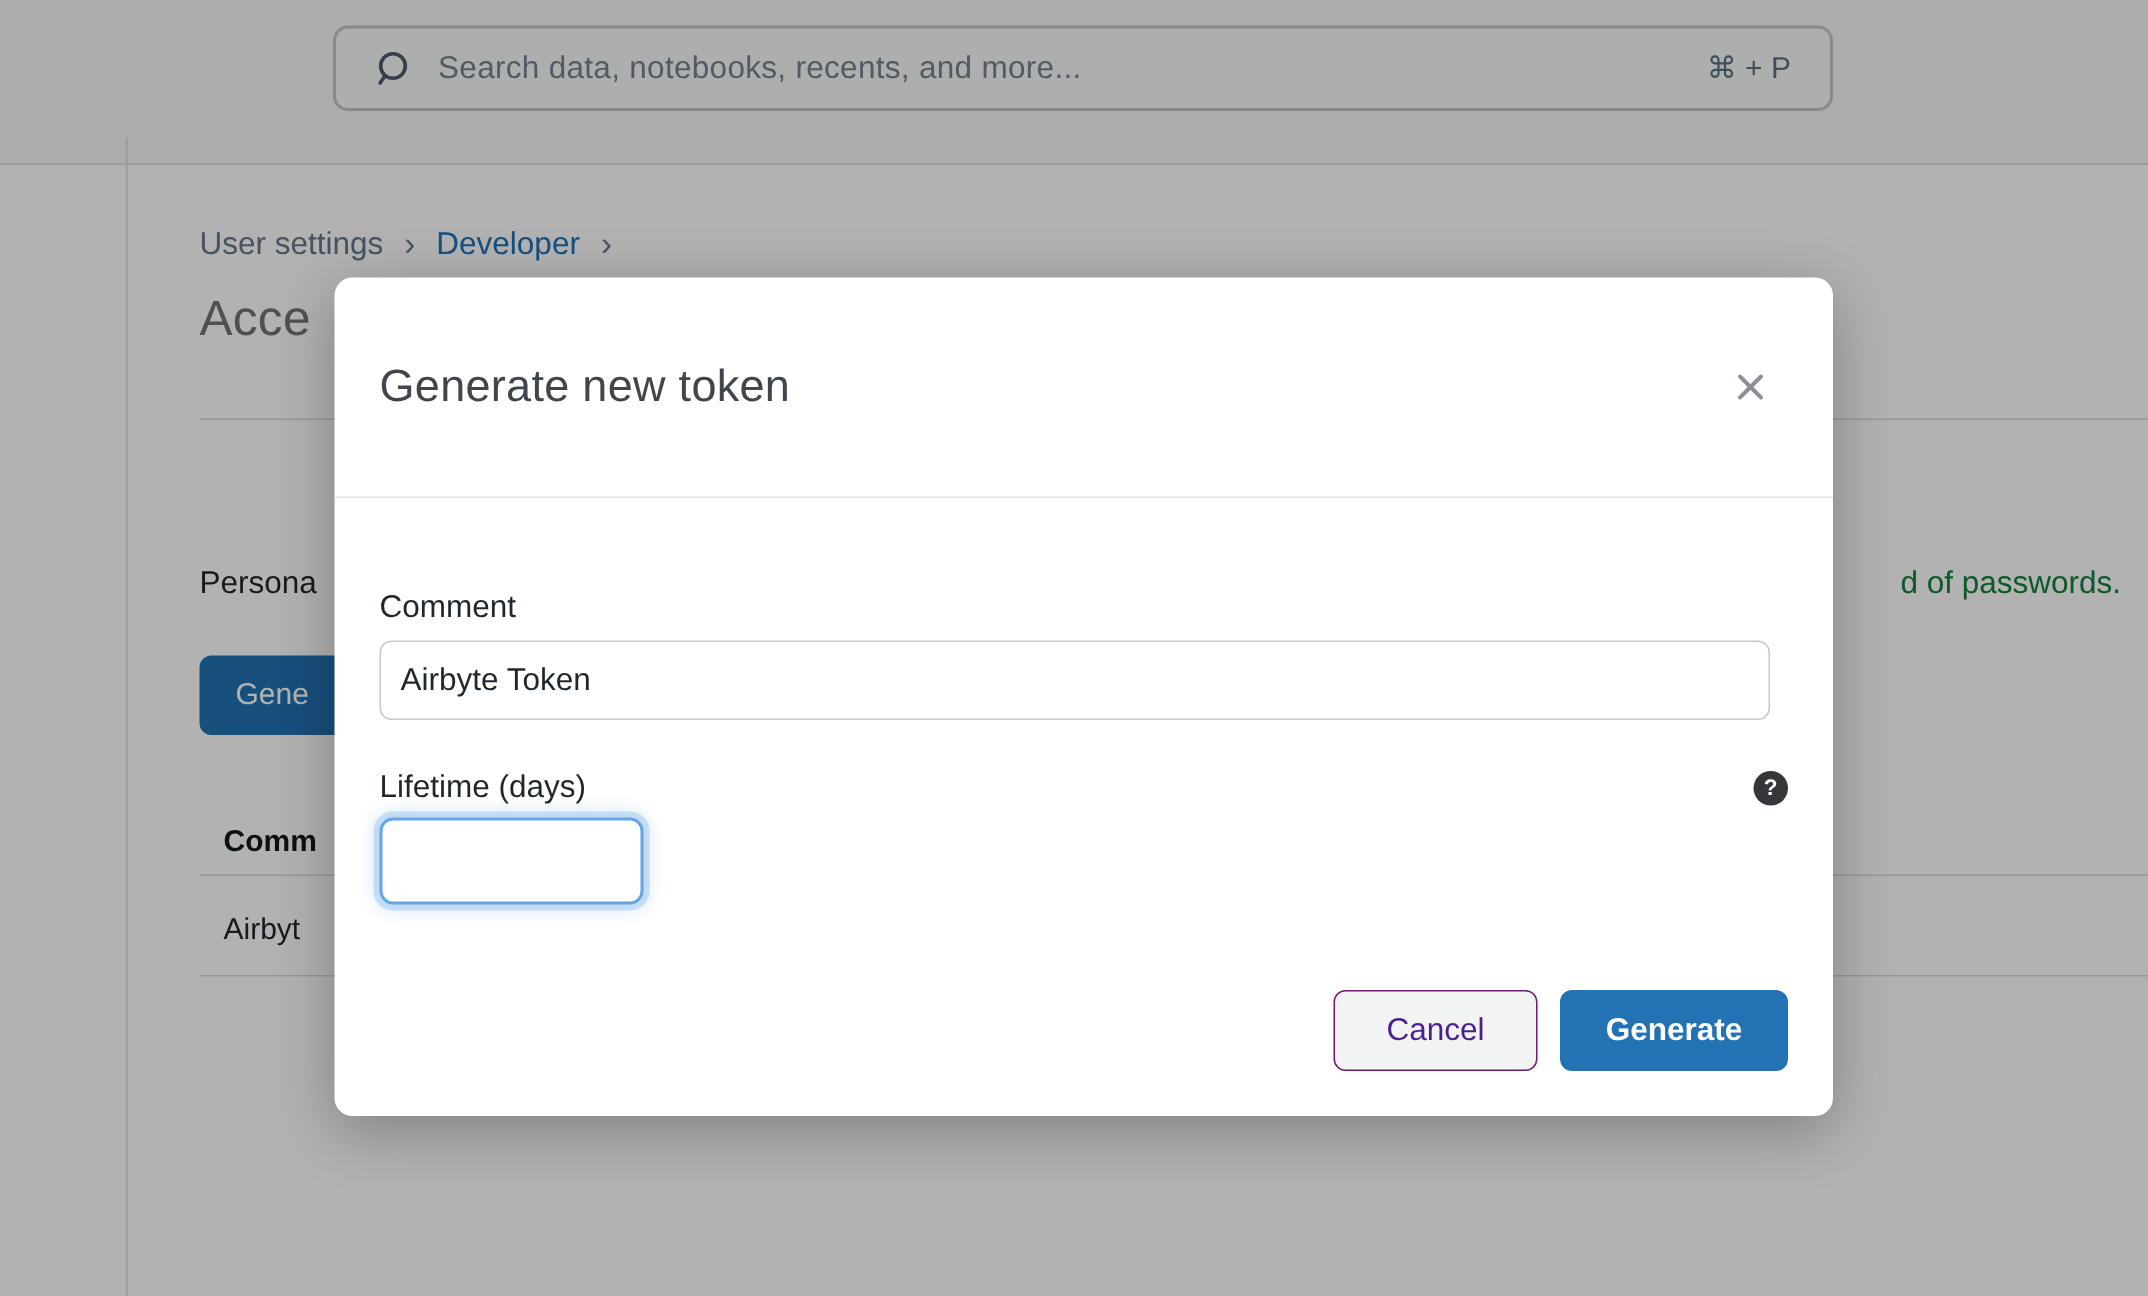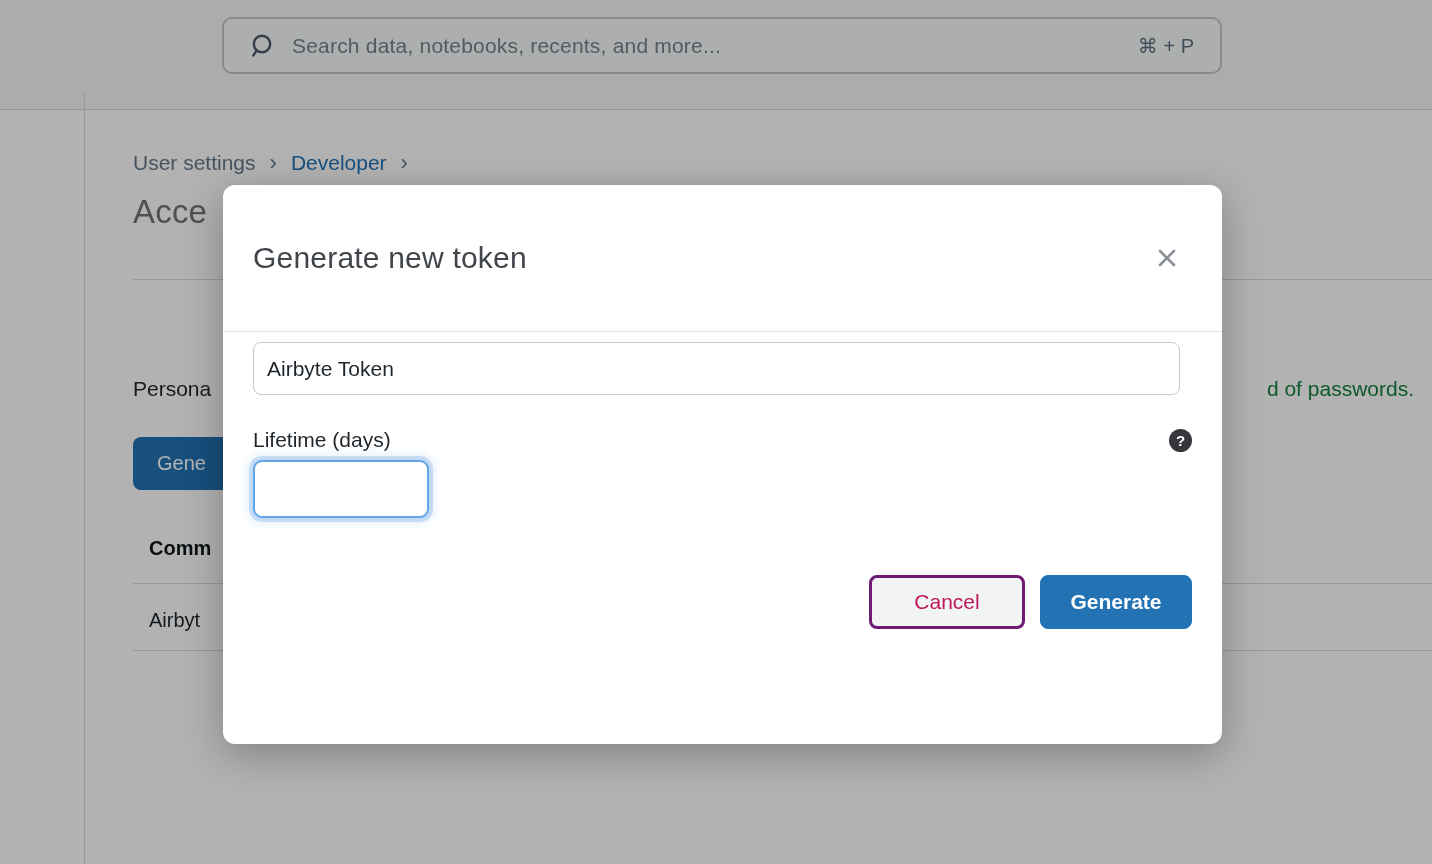--- a/index.html
+++ b/index.html
@@ -60,21 +60,21 @@
   .desc-left  { position: absolute; left: 133px; top: 377px; font-size: 21px; color: #1f272d; }
   .desc-right { position: absolute; right: 18px; top: 377px; font-size: 21px; color: #15803d; }
 
   .bg-generate-btn {
     position: absolute; left: 133px; top: 437px; width: 230px; height: 53px;
     background: #2272b4; border: none; border-radius: 8px;
     color: #ffffff; font-size: 20px; text-align: left; padding-left: 24px;
     font-family: inherit; cursor: pointer;
   }
   .thead-cell {
-    position: absolute; left: 149px; top: 537px;
+    position: absolute; left: 149px; top: 550px;
     font-size: 20px; font-weight: bold; color: #11171c;
   }
   .trow-cell {
     position: absolute; left: 149px; top: 609px;
     font-size: 20px; color: #1f272d;
   }
 
   
   .overlay {
     position: absolute; inset: 0;
@@ -127,21 +127,21 @@
     box-shadow: 0 0 0 4px rgba(110, 170, 230, 0.30), 0 0 10px 5px rgba(110, 170, 230, 0.22);
     font-family: inherit; font-size: 21px; color: #1f272d;
     padding: 0 13px; outline: none; background: #ffffff;
   }
   .modal-footer {
     margin-top: 57px;
     display: flex; justify-content: flex-end; align-items: center; gap: 15px;
   }
   .btn { font-family: inherit; font-size: 21px; border-radius: 8px; cursor: pointer; height: 54px; }
   .btn-cancel {
-    width: 156px; background: #f2f3f3; border: 3px solid #701a75; color: #be185d;
+    width: 136px; background: #f2f3f3; border: 1px solid #701a75; color: #4c1d95;
   }
   .btn-generate {
     width: 152px; background: #2272b4; border: 1px solid #2272b4;
     color: #ffffff; font-weight: 600;
   }
 </style>
 </head>
 <body>
 
 <div class="page">
@@ -190,20 +190,21 @@
     <button class="modal-close">
       <svg width="28" height="28" viewBox="0 0 28 28">
         <line x1="7" y1="7" x2="21" y2="21" stroke="#8a9096" stroke-width="2.6" stroke-linecap="round"></line>
         <line x1="21" y1="7" x2="7" y2="21" stroke="#8a9096" stroke-width="2.6" stroke-linecap="round"></line>
       </svg>
     </button>
   </div>
 
   <div class="modal-body">
 
+    <div class="field-label">Comment</div>
     <input class="comment-input" type="text" value="Airbyte Token" style="">
 
     <div class="label-row">
       <div class="field-label">Lifetime (days)</div>
       <div class="help-icon">?</div>
     </div>
     <input class="lifetime-input" type="text" value="" style="">
 
     <div class="modal-footer">
       <button class="btn btn-cancel">Cancel</button>

